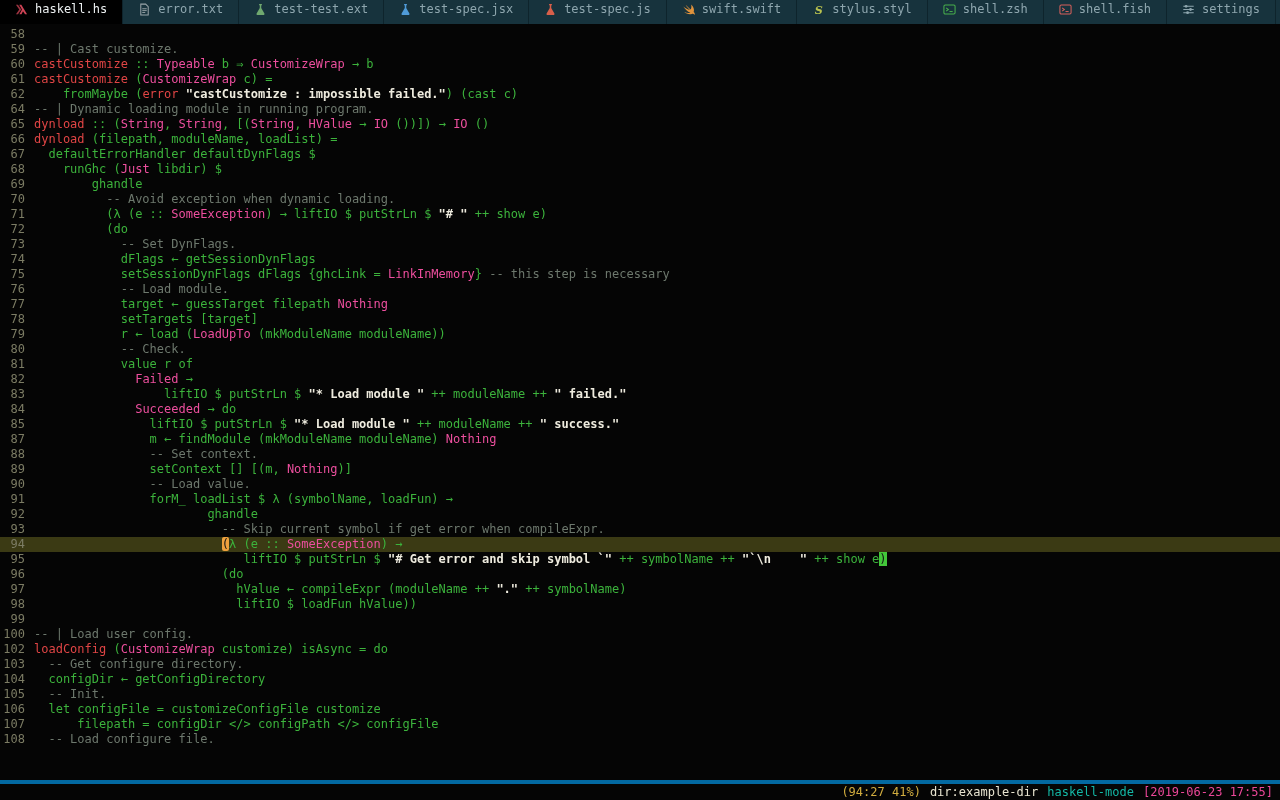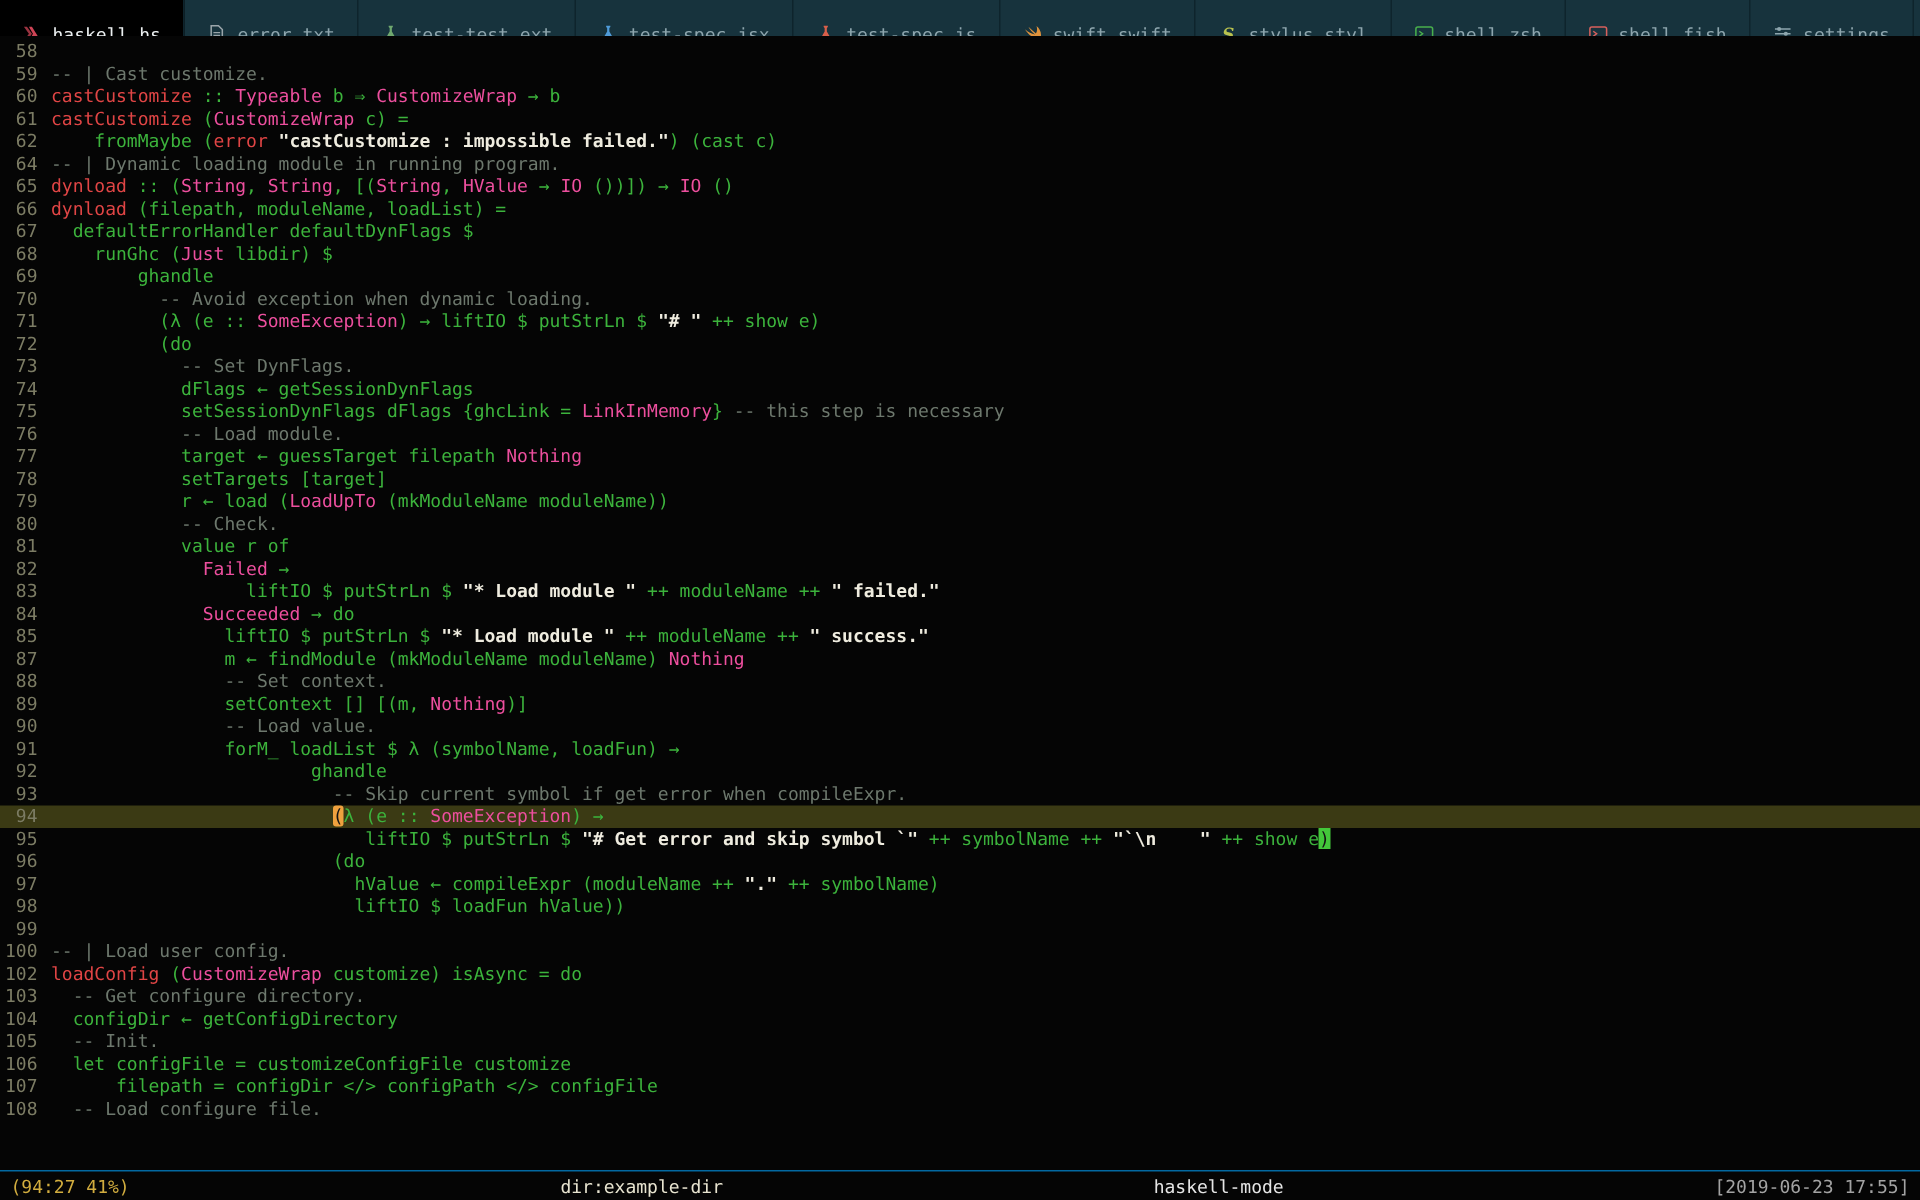--- a/index.html
+++ b/index.html
@@ -3,21 +3,21 @@
 <meta charset="utf-8">
 <style>
   * { margin:0; padding:0; box-sizing:border-box; }
   html,body { width:1280px; height:800px; overflow:hidden; background:#000; }
   body { font-family:"DejaVu Sans Mono", monospace; }
 
   .window { width:1280px; height:800px; display:flex; flex-direction:column; background:#050505; }
 
   
   .tabbar { height:24px; flex:none; background:#17333d; display:flex; overflow:hidden; }
-  .tab { display:flex; align-items:flex-start; gap:7px; padding:16px 15px; font-size:12px;
+  .tab { display:flex; align-items:flex-end; gap:7px; padding:16px 15px; font-size:12px;
          color:#8ea6ae; border-right:1px solid #0e242c; white-space:nowrap; cursor:default; }
   .tab.active { background:#000; color:#ecf0f1; }
   .tabicon { display:inline-flex; width:13px; height:13px; }
   .tabicon svg { width:13px; height:13px; display:block; }
 
   
   .editor { flex:1; overflow:hidden; padding-top:3px; }
   .line { display:flex; height:15px; line-height:15px; font-size:12px; white-space:pre; }
   .line.hl { background:#3b3a14; }
   .ln { width:34px; flex:none; text-align:right; padding-right:9px; color:#7c7c64; }
@@ -25,27 +25,27 @@
 
   .g { color:#3cb33c; }                       
   .c { color:#6d786d; }                       
   .f { color:#e04545; }                       
   .t { color:#ed4f9e; }                       
   .s { color:#efecdf; font-weight:bold; }     
   .k { background:#efa13e; color:#141414; border-radius:2px; } 
   .m { background:#43c73a; color:#141414; }   
 
   
-  .modeline { height:20px; flex:none; background:#050505; border-top:1px solid #0369a1;
-              display:flex; align-items:center; justify-content:space-between; gap:9px;
+  .modeline { height:20px; flex:none; background:#050505; border-top:4px solid #0369a1;
+              display:flex; align-items:center; justify-content:flex-end; gap:9px;
               font-size:12px; padding:0 7px; white-space:nowrap; }
   .ml-pos  { color:#d2ad3f; }
   .ml-dir  { color:#e8e4d0; }
-  .ml-mode { color:#e5e5e5; }
-  .ml-time { color:#a3a3a3; }
+  .ml-mode { color:#14b8a6; }
+  .ml-time { color:#ec4899; }
 </style>
 </head>
 <body>
 
 <div class="window">
 
   <div class="tabbar">
       <div class="tab active">
         <span class="tabicon" style="color: rgb(207, 68, 86);">
           <svg viewBox="0 0 14 14">

